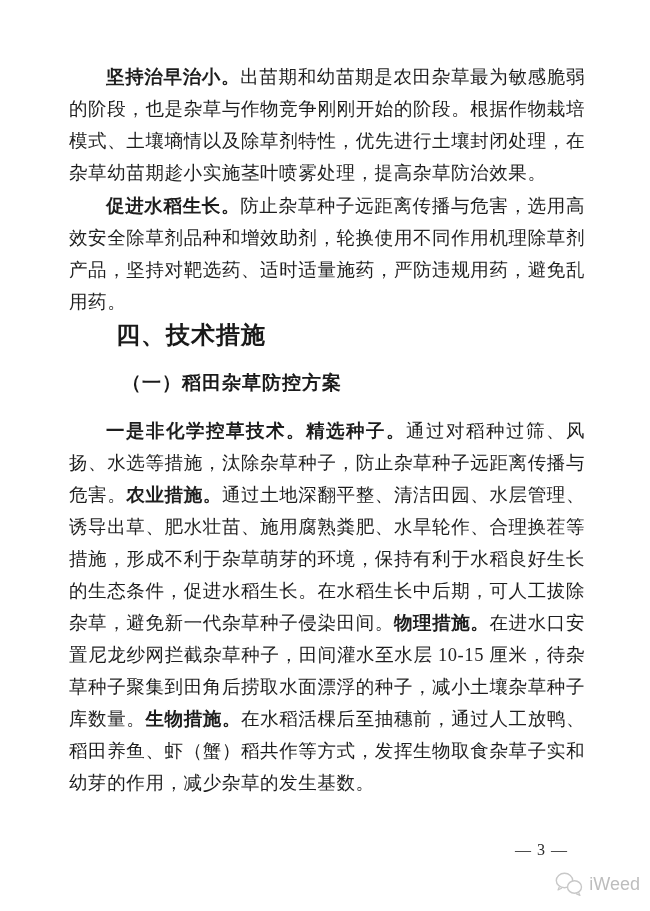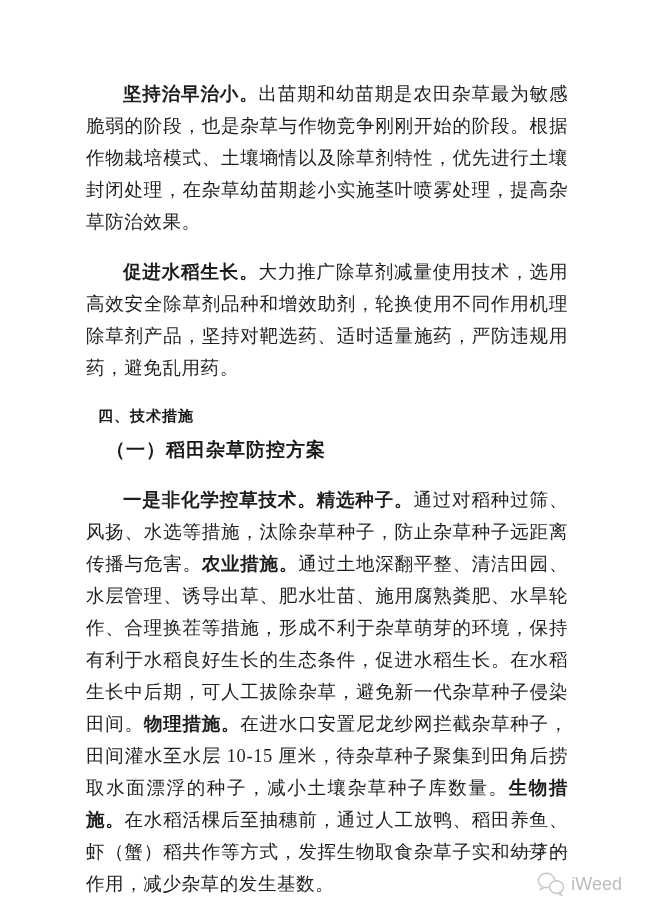--- a/index.html
+++ b/index.html
@@ -10,81 +10,81 @@
     overflow: hidden;
     font-family: "Liberation Serif", "DejaVu Serif", serif;
     color: #1e1e1e;
   }
   .doc-content {
     position: absolute;
     left: 68px; top: 60px;
     width: 518px;
   }
   .para {
-    margin: 18px;
+    margin: 1px;
     font-size: 18.5px;
     line-height: 32px;
     letter-spacing: 0.6px;
     text-align: justify;
     text-indent: 2em;
     color: #1e1e1e;
   }
   .lead-bold { font-weight: bold; }
   .seg-bold { font-weight: bold; }
   .section-heading {
     margin: 0;
-    font-family: Liberation Mono, monospace;
-    font-size: 15px;
+    font-family: Liberation Sans, sans-serif;
+    font-size: 24px;
     font-weight: 600;
     line-height: 32px;
     letter-spacing: 1px;
     text-indent: 2em;
     color: #1a1a1a;
   }
   .subsection-heading {
-    margin: 0;
+    margin: 16px;
     font-size: 19px;
     font-weight: bold;
     line-height: 32px;
     letter-spacing: 1px;
     text-indent: 2em;
     color: #1a1a1a;
   }
   .page-number {
     position: absolute;
     top: 841px;
     right: 82px;
     font-size: 16px;
     letter-spacing: 1px;
     color: #2b2b2b;
     font-family: "Liberation Serif", "DejaVu Serif", serif;
   }
   .watermark {
     position: absolute;
     top: 871px;
-    right: 28px;
+    right: 10px;
     display: flex;
     align-items: center;
     gap: 5px;
   }
   .watermark-label {
     font-family: "Liberation Sans", "DejaVu Sans", sans-serif;
     font-size: 18px;
     color: #bdbdbd;
   }
   .watermark-logo { display: block; }
 </style>
 </head>
 <body>
 
 <div class="doc-content">
 
   <p class="para"><span class="lead-bold">坚持治早治小。</span><span>出苗期和幼苗期是农田杂草最为敏感脆弱的阶段，也是杂草与作物竞争刚刚开始的阶段。根据作物栽培模式、土壤墒情以及除草剂特性，优先进行土壤封闭处理，在杂草幼苗期趁小实施茎叶喷雾处理，提高杂草防治效果。</span></p>
 
-  <p class="para"><span class="lead-bold">促进水稻生长。</span><span>大力推广除草剂减量使用技术，选用高效安全除草剂品种和增效助剂，轮换使用不同作用机理除草剂产品，坚持对靶选药、适时适量施药，严防违规用药，避免乱用药。</span></p>
+  <p class="para"><span class="lead-bold">促进水稻生长。</span><span>防止杂草种子远距离传播与危害，选用高效安全除草剂品种和增效助剂，轮换使用不同作用机理除草剂产品，坚持对靶选药、适时适量施药，严防违规用药，避免乱用药。</span></p>
 
   <h3 class="section-heading">四、技术措施</h3>
 
   <h4 class="subsection-heading">（一）稻田杂草防控方案</h4>
 
 
   <p class="para"><span class="seg-bold">一是非化学控草技术。精选种子。</span><span>通过对稻种过筛、风扬、水选等措施，汰除杂草种子，防止杂草种子远距离传播与危害。</span><span class="seg-bold">农业措施。</span><span>通过土地深翻平整、清洁田园、水层管理、诱导出草、肥水壮苗、施用腐熟粪肥、水旱轮作、合理换茬等措施，形成不利于杂草萌芽的环境，保持有利于水稻良好生长的生态条件，促进水稻生长。在水稻生长中后期，可人工拔除杂草，避免新一代杂草种子侵染田间。</span><span class="seg-bold">物理措施。</span><span>在进水口安置尼龙纱网拦截杂草种子，田间灌水至水层 10-15 厘米，待杂草种子聚集到田角后捞取水面漂浮的种子，减小土壤杂草种子库数量。</span><span class="seg-bold">生物措施。</span><span>在水稻活棵后至抽穗前，通过人工放鸭、稻田养鱼、虾（蟹）稻共作等方式，发挥生物取食杂草子实和幼芽的作用，减少杂草的发生基数。</span></p>
 
 </div>
 

